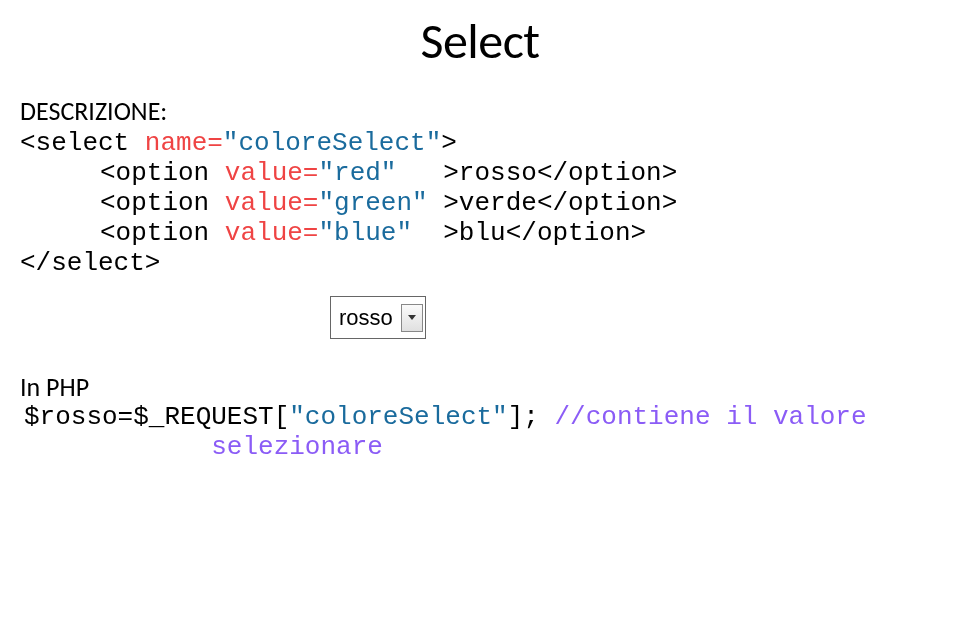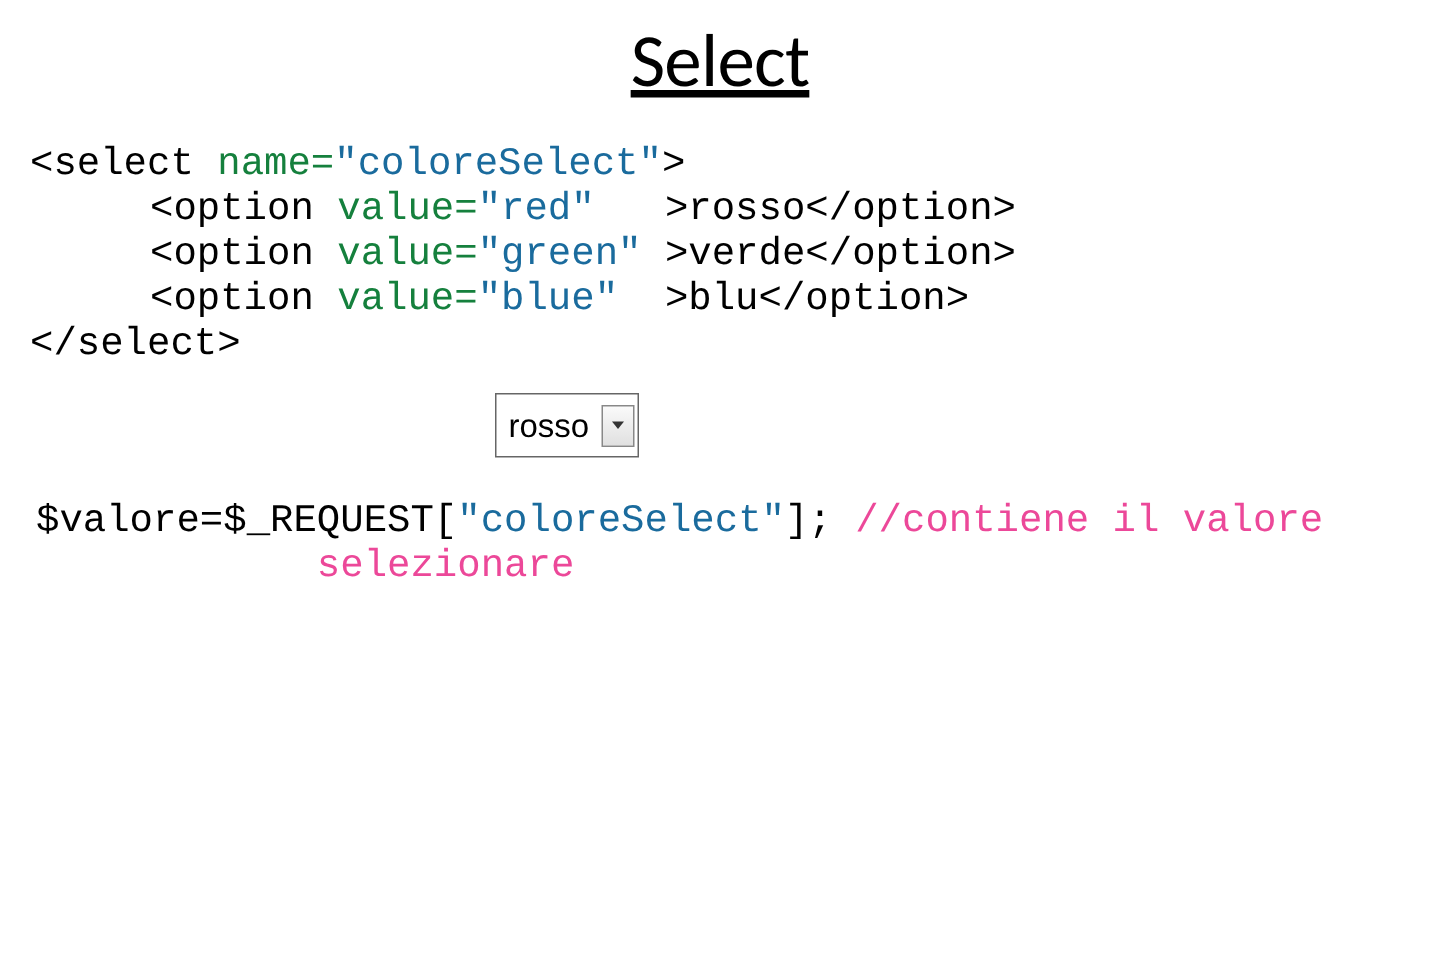--- a/index.html
+++ b/index.html
@@ -14,44 +14,43 @@
     }
     .slide {
       padding: 10px 20px 0 20px;
     }
     .title {
       text-align: center;
       font-size: 50px;
       font-weight: 400;
       margin-bottom: 24px;
       letter-spacing: -0.5px;
-      text-decoration: underline;
     }
     .desc-label {
       font-size: 26px;
       margin-bottom: 2px;
     }
     .desc-text {
       font-size: 26px;
       margin-bottom: 28px;
       line-height: 1.2;
     }
     .section-label {
       font-size: 26px;
       margin-bottom: 2px;
     }
     .code {
       font-family: "Courier New", monospace;
       font-size: 26px;
       white-space: pre;
       line-height: 1.15;
     }
-    .kw-red { color: #15803d; }
+    .kw-red { color: #ef4444; }
     .kw-blue { color: #1a6b9d; }
-    .kw-green { color: #ec4899; }
+    .kw-green { color: #8b5cf6; }
     .indent {
       display: inline-block;
       width: 80px;
     }
     .select-vis {
       margin: 18px 0 28px 310px;
       display: inline-flex;
       align-items: center;
       border: 1px solid #666;
       padding: 2px 2px 2px 8px;
@@ -89,30 +88,32 @@
       line-height: 1.15;
       padding-left: 4px;
     }
   </style>
 </head>
 <body>
 
 <div class="slide">
   <h1 class="title">Select</h1>
 
+  <div class="desc-label">DESCRIZIONE:</div>
 
 
   <div class="code"><span>&lt;select</span><span class="kw-red"> name=</span><span class="kw-blue">"coloreSelect"</span><span>&gt;</span>
 <span class="indent"></span><span>&lt;option</span><span class="kw-red"> value=</span><span class="kw-blue">"red"   </span><span>&gt;rosso&lt;/option&gt;</span>
 <span class="indent"></span><span>&lt;option</span><span class="kw-red"> value=</span><span class="kw-blue">"green" </span><span>&gt;verde&lt;/option&gt;</span>
 <span class="indent"></span><span>&lt;option</span><span class="kw-red"> value=</span><span class="kw-blue">"blue"  </span><span>&gt;blu&lt;/option&gt;</span>
 <span>&lt;/select&gt;</span></div>
 
   <div class="select-vis">
     <span class="val">rosso</span>
     <span class="btn">
       <span class="tri"></span>
     </span>
   </div>
 
-  <div class="php-code"><span>$valore=$_REQUEST[</span><span class="kw-blue">"coloreSelect"</span><span>]; </span><span class="kw-green">//contiene il valore</span>
+  <div class="php-label">In PHP</div>
+  <div class="php-code"><span>$rosso=$_REQUEST[</span><span class="kw-blue">"coloreSelect"</span><span>]; </span><span class="kw-green">//contiene il valore</span>
 <span class="kw-green">            selezionare</span></div>
 </div>
 
 </body></html>

